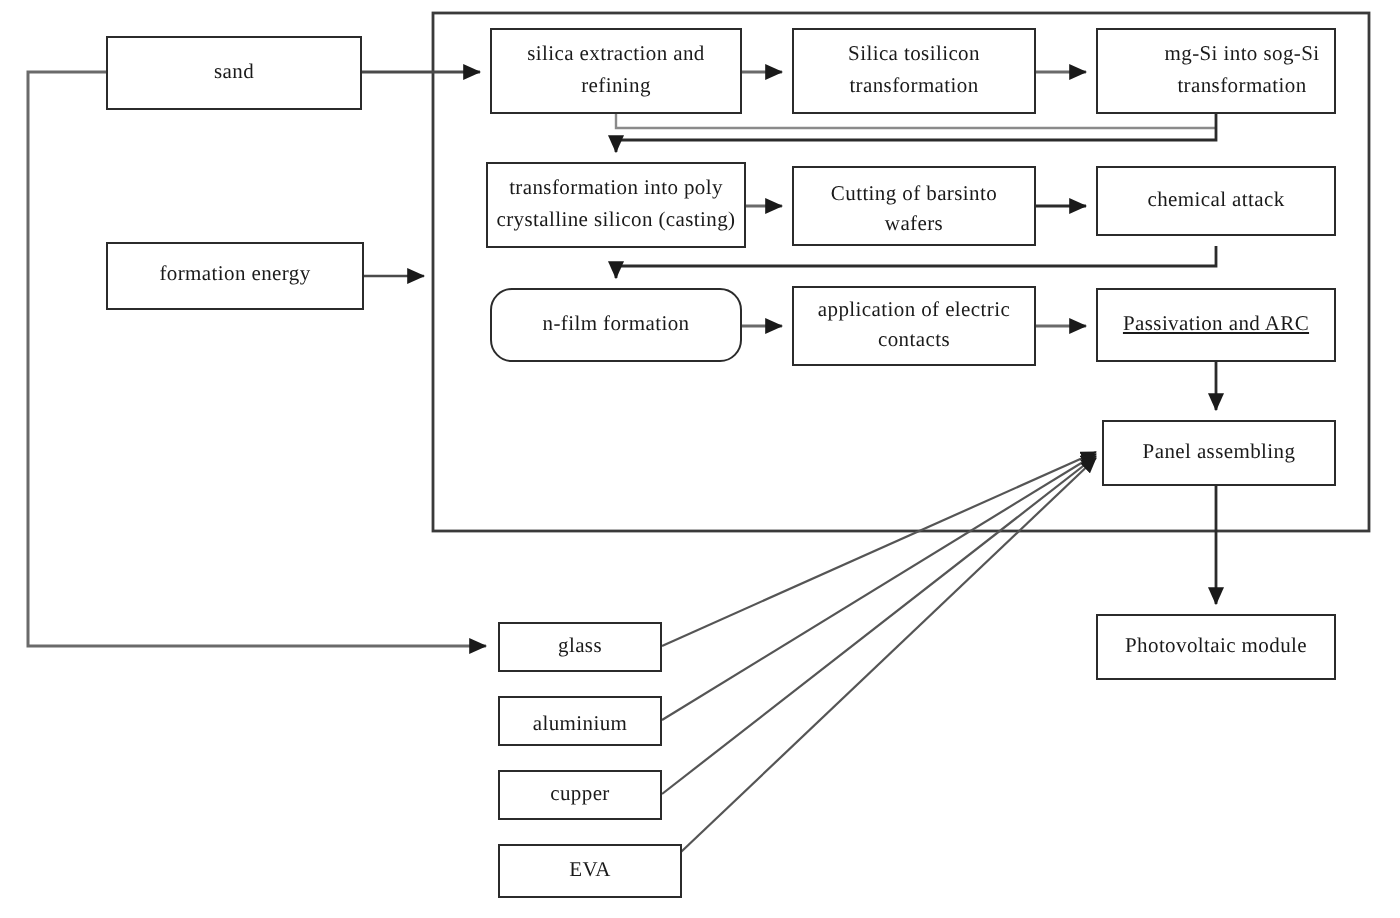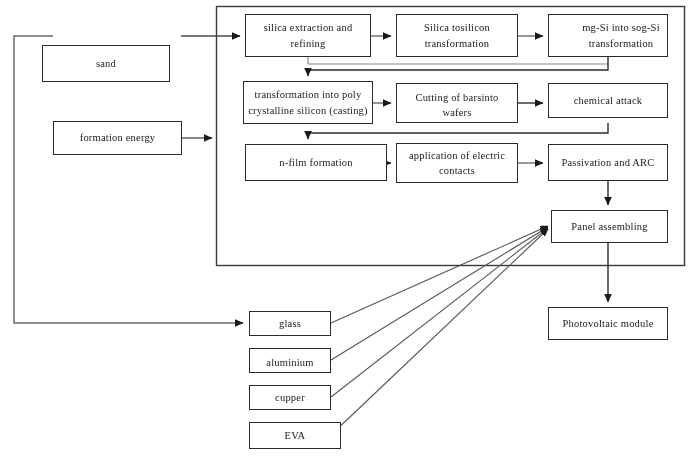--- a/index.html
+++ b/index.html
@@ -83,21 +83,21 @@
     <path d="M182,138 L212,138" stroke="#4a4a4a" stroke-width="1.3" fill="none" marker-end="url(#arrowhead)"></path>
 
     <path d="M53,36 L14,36 L14,323 L243,323" stroke="#6a6a6a" stroke-width="1.5" fill="none" marker-end="url(#arrowhead)"></path>
 
     <path d="M331,323 L548,226" stroke="#555555" stroke-width="1.1" fill="none" marker-end="url(#arrowhead-sm)"></path>
     <path d="M331,360 L548,227" stroke="#555555" stroke-width="1.1" fill="none" marker-end="url(#arrowhead-sm)"></path>
     <path d="M331,397 L548,228" stroke="#555555" stroke-width="1.1" fill="none" marker-end="url(#arrowhead-sm)"></path>
     <path d="M331,435 L548,229" stroke="#555555" stroke-width="1.1" fill="none" marker-end="url(#arrowhead-sm)"></path>
   </svg>
 
-  <div class="node" id="n-sand" style="left: 42px; top: 18px; width: 128px; height: 37px; margin-top: 27px;">
+  <div class="node" id="n-sand" style="left: 53px; top: 18px; width: 128px; height: 37px;">
     <span class="node-label">sand</span>
   </div>
   <div class="node" id="n-electric-energy" style="left: 53px; top: 121px; width: 129px; height: 34px;">
     <span class="node-label">formation energy</span>
   </div>
 
   <div class="node" id="n-p0" style="left: 245px; top: 14px; width: 126px; height: 43px;">
     <span class="node-label">silica extraction and refining</span>
   </div>
   <div class="node" id="n-p1" style="left: 396px; top: 14px; width: 122px; height: 43px;">
@@ -108,27 +108,27 @@
   </div>
   <div class="node" id="n-p3" style="left: 243px; top: 81px; width: 130px; height: 43px;">
     <span class="node-label">transformation into poly crystalline silicon (casting)</span>
   </div>
   <div class="node" id="n-p4" style="left: 396px; top: 83px; width: 122px; height: 40px; align-items: flex-end;">
     <span class="node-label">Cutting of barsinto wafers</span>
   </div>
   <div class="node" id="n-p5" style="left: 548px; top: 83px; width: 120px; height: 35px;">
     <span class="node-label">chemical attack</span>
   </div>
-  <div class="node" id="n-p6" style="left: 245px; top: 144px; width: 142px; height: 37px;">
+  <div class="node" id="n-p6" style="left: 245px; top: 144px; width: 126px; height: 37px; border-radius: 11px;">
     <span class="node-label">n-film formation</span>
   </div>
   <div class="node" id="n-p7" style="left: 396px; top: 143px; width: 122px; height: 40px;">
     <span class="node-label">application of electric contacts</span>
   </div>
-  <div class="node" id="n-p8" style="left: 548px; top: 144px; width: 120px; height: 37px;">
+  <div class="node" id="n-p8" style="left: 548px; top: 144px; width: 120px; height: 37px; text-decoration: underline;">
     <span class="node-label">Passivation and ARC</span>
   </div>
   <div class="node" id="n-m0" style="left: 249px; top: 311px; width: 82px; height: 25px;">
     <span class="node-label">glass</span>
   </div>
 
   <div class="node" id="n-p9" style="left: 551px; top: 210px; width: 117px; height: 33px;">
     <span class="node-label">Panel assembling</span>
   </div>
   <div class="node" id="n-m1" style="left: 249px; top: 348px; width: 82px; height: 25px; align-items: flex-end;">

